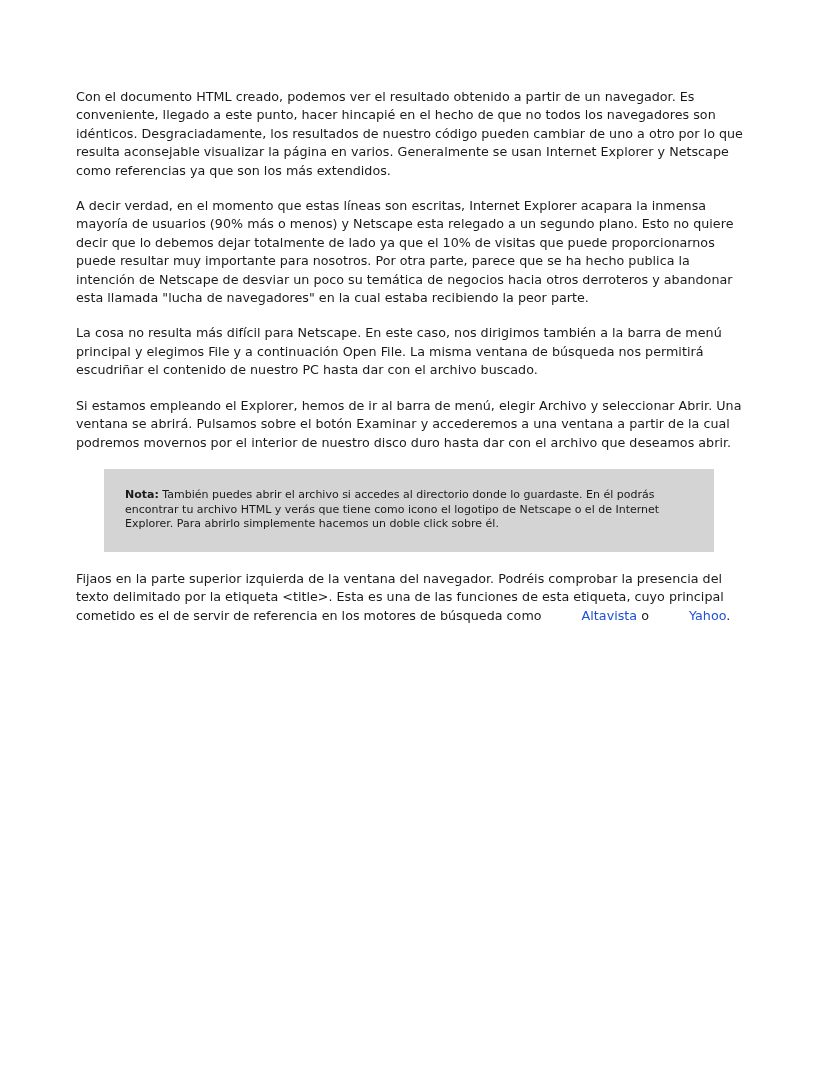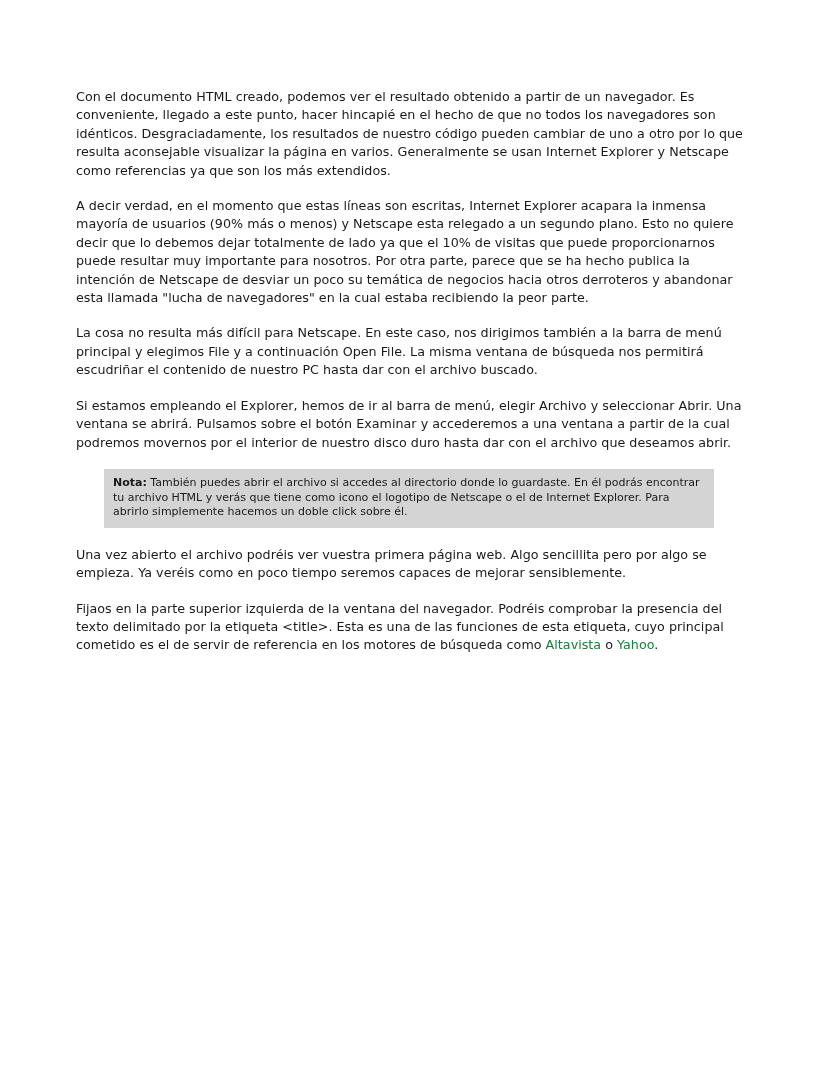--- a/index.html
+++ b/index.html
@@ -44,43 +44,43 @@
     background: #d4d4d4;
     margin: 4px 0 18px 28px;
     width: 610px;
     padding: 7px 9px 8px 9px;
     box-sizing: border-box;
   }
   .note-box .note-text {
     font-size: 11px;
     line-height: 14.6px;
     color: #1a1a1a;
-    margin: 0;
+    margin: 12px;
   }
   .note-label {
     font-weight: bold;
   }
   a.link {
-    color: #15803d;
+    color: #1d4ed8;
     text-decoration: none;
+    margin-left: 36px;
   }
 </style>
 </head>
 <body>
 
 <div class="page">
   <div class="content">
 
     <p class="para">Con el documento HTML creado, podemos ver el resultado obtenido a partir de un navegador. Es conveniente, llegado a este punto, hacer hincapié en el hecho de que no todos los navegadores son idénticos. Desgraciadamente, los resultados de nuestro código pueden cambiar de uno a otro por lo que resulta aconsejable visualizar la página en varios. Generalmente se usan Internet Explorer y Netscape como referencias ya que son los más extendidos.</p>
     <p class="para">A decir verdad, en el momento que estas líneas son escritas, Internet Explorer acapara la inmensa mayoría de usuarios (90% más o menos) y Netscape esta relegado a un segundo plano. Esto no quiere decir que lo debemos dejar totalmente de lado ya que el 10% de visitas que puede proporcionarnos puede resultar muy importante para nosotros. Por otra parte, parece que se ha hecho publica la intención de Netscape de desviar un poco su temática de negocios hacia otros derroteros y abandonar esta llamada "lucha de navegadores" en la cual estaba recibiendo la peor parte.</p>
     <p class="para">La cosa no resulta más difícil para Netscape. En este caso, nos dirigimos también a la barra de menú principal y elegimos File y a continuación Open File. La misma ventana de búsqueda nos permitirá escudriñar el contenido de nuestro PC hasta dar con el archivo buscado.</p>
     <p class="para">Si estamos empleando el Explorer, hemos de ir al barra de menú, elegir Archivo y seleccionar Abrir. Una ventana se abrirá. Pulsamos sobre el botón Examinar y accederemos a una ventana a partir de la cual podremos movernos por el interior de nuestro disco duro hasta dar con el archivo que deseamos abrir.</p>
 
     <div class="note-box">
       <p class="note-text"><span class="note-label">Nota:</span><span> También puedes abrir el archivo si accedes al directorio donde lo guardaste. En él podrás encontrar tu archivo HTML y verás que tiene como icono el logotipo de Netscape o el de Internet Explorer. Para abrirlo simplemente hacemos un doble click sobre él.</span></p>
     </div>
 
-    <p class="para">Una vez abierto el archivo podréis ver vuestra primera página web. Algo sencillita pero por algo se empieza. Ya veréis como en poco tiempo seremos capaces de mejorar sensiblemente.</p>
 
     <p class="para"><span>Fijaos en la parte superior izquierda de la ventana del navegador. Podréis comprobar la presencia del texto delimitado por la etiqueta &lt;title&gt;. Esta es una de las funciones de esta etiqueta, cuyo principal cometido es el de servir de referencia en los motores de búsqueda como </span><a class="link" href="#">Altavista</a><span> o </span><a class="link" href="#">Yahoo</a><span>.</span></p>
 
   </div>
 </div>
 
 </body></html>

